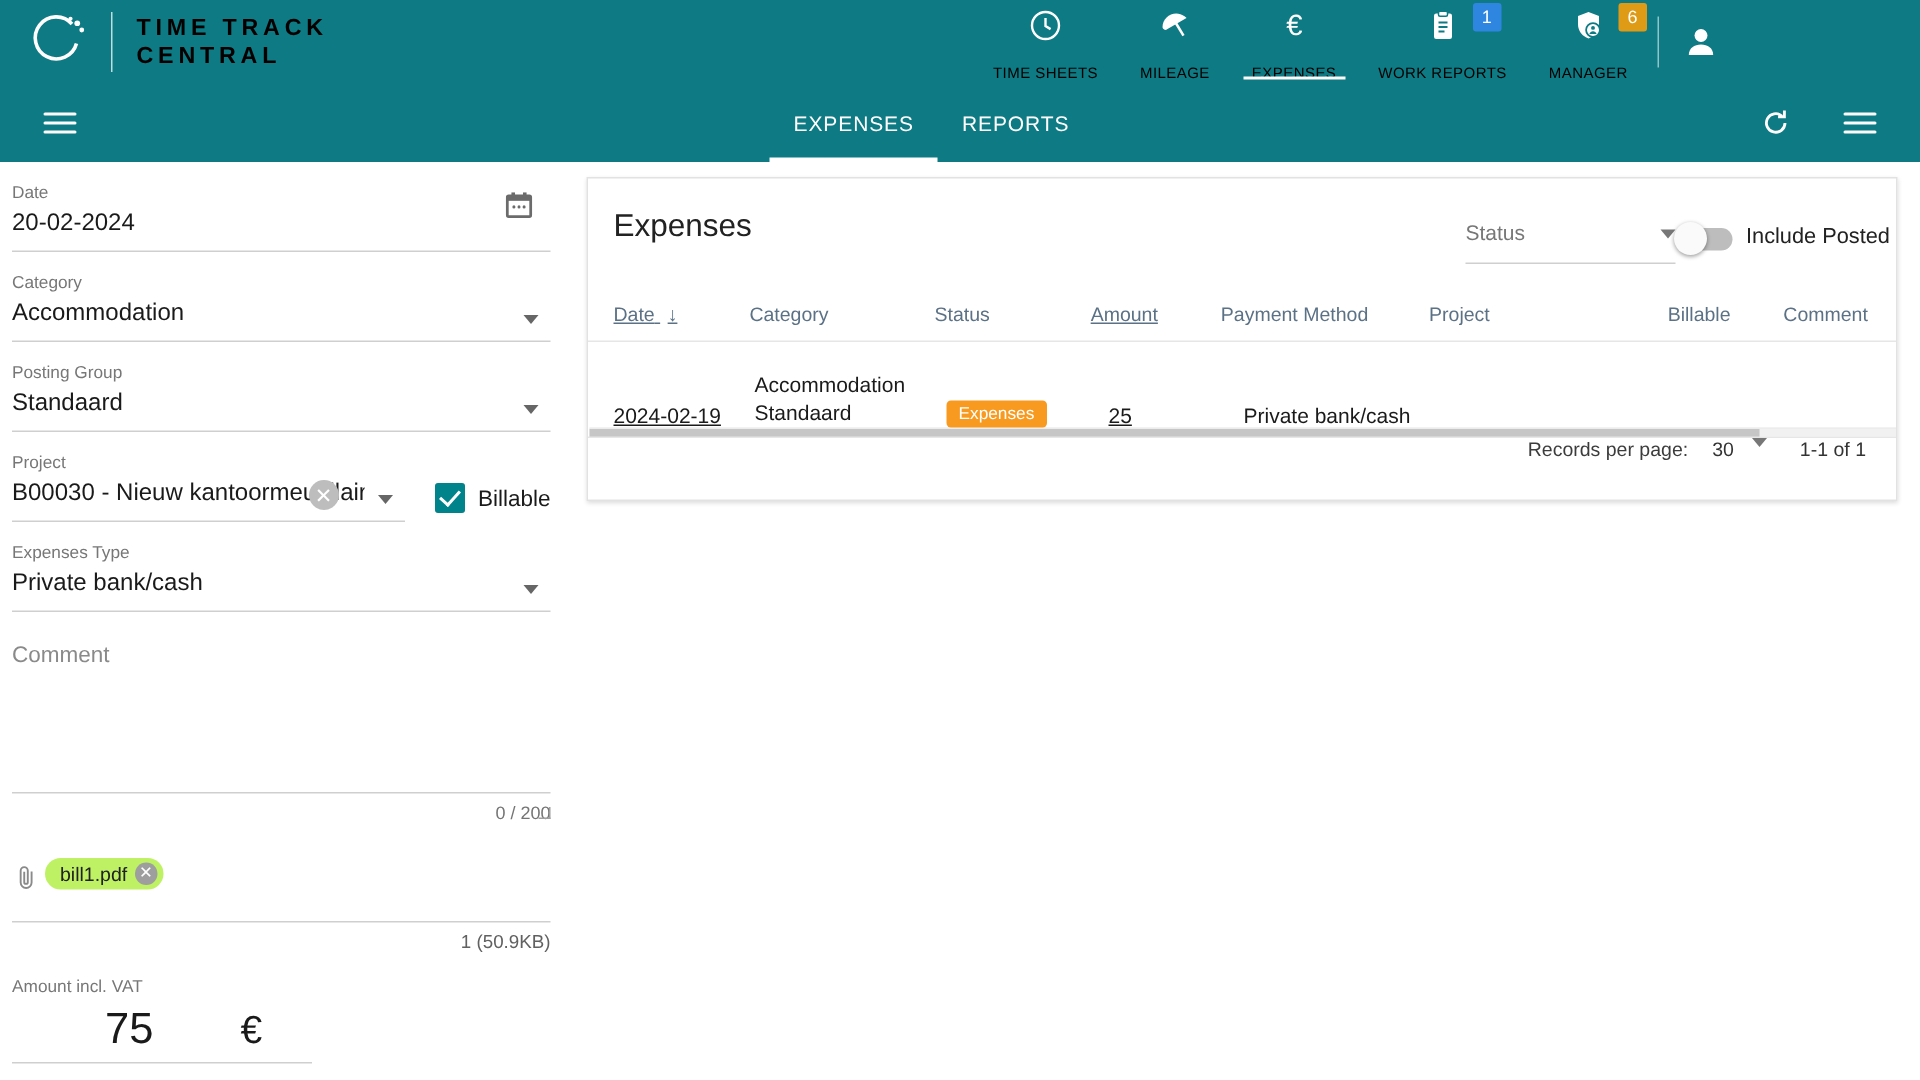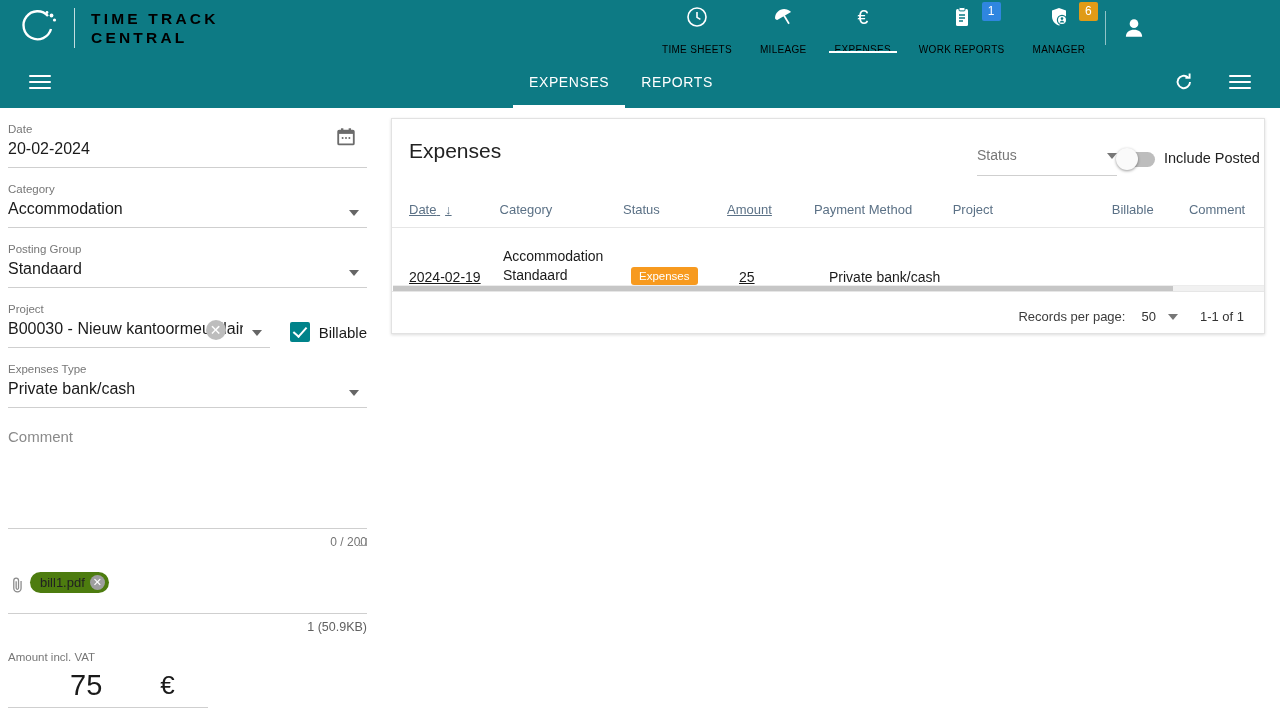--- a/index.html
+++ b/index.html
@@ -129,21 +129,21 @@
     position: absolute; right: 0; bottom: 3px; width: 8px; height: 8px;
     border-right: 1px solid #9e9e9e; border-bottom: 1px solid #9e9e9e;
   }
   .counter { text-align: right; font-size: 12px; color: #757575; margin-top: 6px; }
 
   .attach-row { display: flex; margin-top: 18px; }
   .clip { width: 22px; flex: none; padding-top: 6px; }
   .attach-main { flex: 1; }
   .attach-lbl { font-size: 13.5px; color: #555; }
   .file-chip {
-    display: inline-flex; align-items: center; background: #4d7c0f;
+    display: inline-flex; align-items: center; background: #bef264;
     border-radius: 11px; height: 21px; padding: 0 4px 0 10px; margin-top: 5px;
   }
   .file-name { font-size: 13px; color: #212121; }
   .file-x {
     width: 15px; height: 15px; border-radius: 50%; background: #9e9e9e;
     color: #fff; font-size: 11px; line-height: 15px; text-align: center;
     margin-left: 5px; cursor: pointer;
   }
   .attach-line { height: 1px; background: #cfcfcf; margin-top: 12px; }
   .attach-meta { text-align: right; font-size: 12.5px; color: #616161; margin-top: 6px; }
@@ -209,21 +209,21 @@
     display: inline-block; background: #f79a1f; color: #fff; font-size: 11.5px;
     padding: 3px 8px; border-radius: 3px;
   }
   .two-line { line-height: 19px; }
   .scrollbar-track {
     height: 6px; background: #f1f1f1; margin: 0 1px;
     border-top: 1px solid #ececec;
   }
   .scrollbar-thumb { height: 6px; width: 780px; background: #c6c6c6; }
   .foot {
-    height: 50px; display: flex; align-items: center; justify-content: flex-end;
+    height: 50px; display: flex; justify-content: flex-end;
     padding-right: 22px; font-size: 13px; color: #333; border-top: 1px solid #e6e6e6;
   }
   .rpp-label { color: #3c3c3c; }
   .rpp-val { margin-left: 16px; }
   .rpp-caret {
     width: 0; height: 0; border-left: 5px solid transparent;
     border-right: 5px solid transparent; border-top: 6px solid #777;
     margin-left: 12px; cursor: pointer;
   }
   .range { margin-left: 22px; }
@@ -481,18 +481,18 @@
       <div class="c-bill"></div>
       <div class="c-comm"></div>
     </div>
 
     <div class="scrollbar-track">
       <div class="scrollbar-thumb"></div>
     </div>
 
     <div class="foot">
       <span class="rpp-label">Records per page:</span>
-      <span class="rpp-val">50</span>
+      <span class="rpp-val">30</span>
       <span class="rpp-caret"></span>
       <span class="range">1-1 of 1</span>
     </div>
   </div>
 </div>
 
 </body></html>

